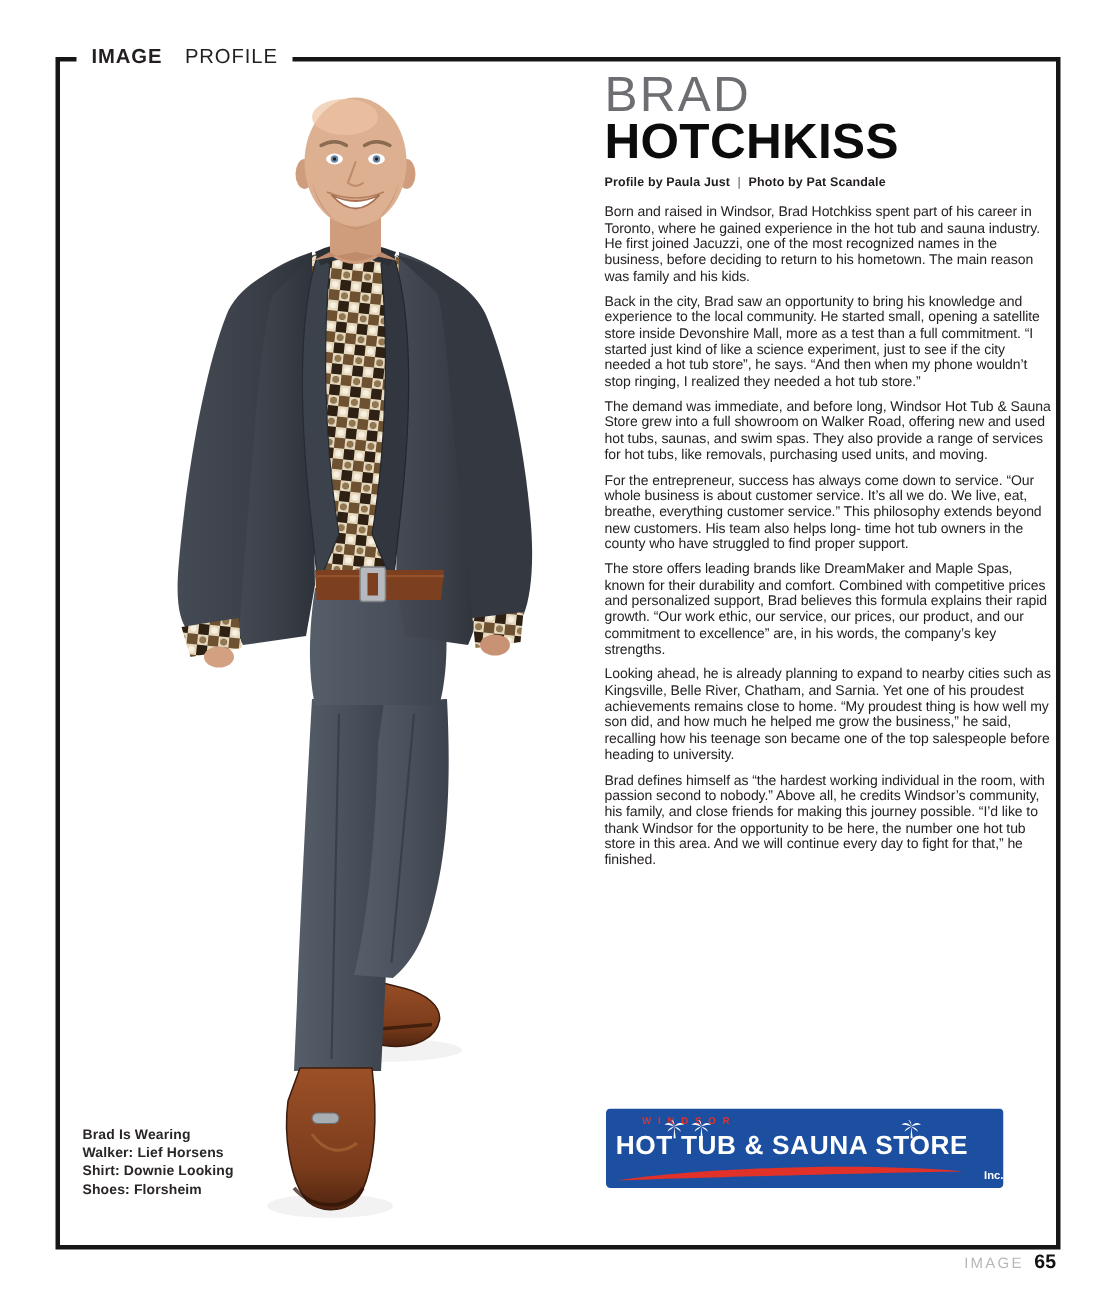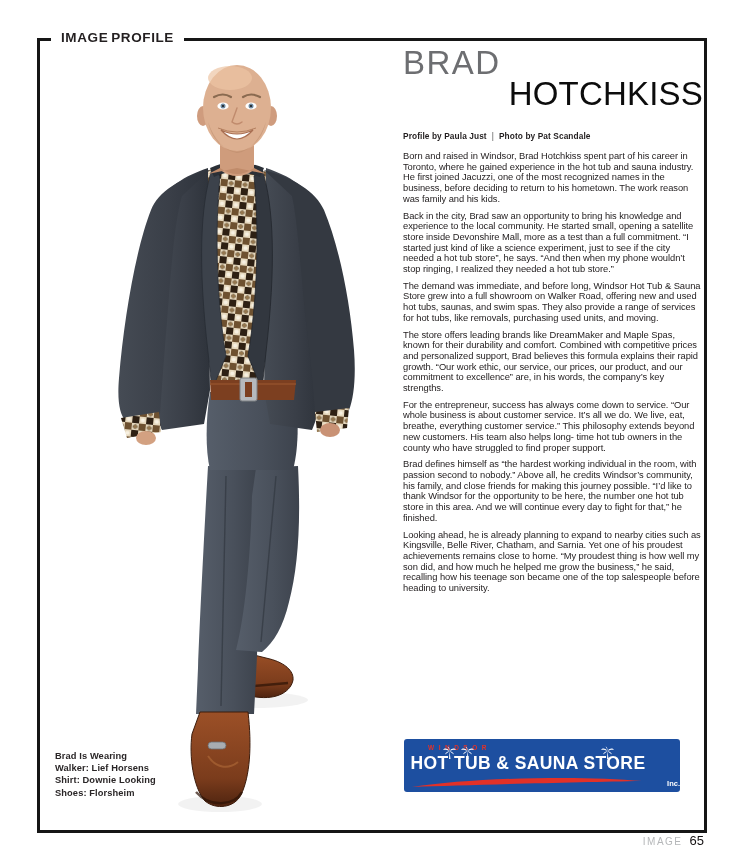--- a/index.html
+++ b/index.html
@@ -9,72 +9,71 @@
   }
   .frame{
     position:absolute;left:37px;top:38px;width:664px;height:789px;
     border:3px solid #161616;
   }
   .header-label{
     position:absolute;left:51px;top:28px;background:#ffffff;
     padding:0 10px;font-size:13.5px;letter-spacing:.6px;line-height:20px;
   }
   .header-label .b{font-weight:700;}
-  .header-label .r{font-weight:700;margin-left:3px;}
+  .header-label .r{font-weight:400;margin-left:15px;}
 
   
   .photo{position:absolute;left:58px;top:56px;width:348px;height:762px;}
   .caption{
     position:absolute;left:55px;top:750px;font-size:9.3px;font-weight:700;
     line-height:12.2px;color:#2a2627;letter-spacing:.1px;
   }
 
   
   .article{position:absolute;left:403px;top:48px;width:300px;}
   .title1{
     font-size:33px;font-weight:300;color:#6d6e71;letter-spacing:1.5px;
     line-height:30px;
   }
   .title2{
-    font-size:33px;font-weight:400;color:#0c0c0c;letter-spacing:.2px;
+    font-size:33px;font-weight:700;color:#0c0c0c;letter-spacing:.2px;
     line-height:31px;
-    text-align:right;
-  }
-  .byline{font-size:8.3px;font-weight:700;color:#221e1f;margin-top:22px;letter-spacing:.1px;}
+  }
+  .byline{font-size:8.3px;font-weight:700;color:#221e1f;margin-top:7px;letter-spacing:.1px;}
   .byline .sep{margin:0 5px;font-weight:400;color:#555;}
   .body-text{margin-top:10px;}
   .body-text p{
     margin:0 0 6px 0;font-size:9.35px;line-height:10.7px;
     letter-spacing:-.05px;color:#262223;
   }
   .website{font-size:9.35px;line-height:10.7px;font-weight:700;color:#141112;}
 
   
   .logo{
-    position:absolute;left:404px;top:739px;width:240px;height:53px;
-    border-radius:3px;overflow:hidden;padding-left:36px;
+    position:absolute;left:404px;top:739px;width:265px;height:53px;
+    border-radius:3px;overflow:hidden;
   }
   .logo-bg{position:absolute;inset:0;}
   .logo-windsor{
     position:absolute;left:24px;top:5px;font-size:6.5px;font-weight:700;
     letter-spacing:4.5px;
   }
   .logo-main{
     position:absolute;left:4px;top:14px;width:240px;text-align:center;
     font-size:17.5px;font-weight:700;letter-spacing:.4px;color:#ffffff;
     white-space:nowrap;
   }
   .palm{position:absolute;top:7px;width:15px;height:13px;}
   .logo-swoosh{position:absolute;left:6px;top:36px;width:236px;height:14px;}
   .logo-inc{position:absolute;right:0;top:40px;font-size:7.5px;font-weight:700;color:#ffffff;}
 
   
   .footer{position:absolute;right:34px;top:833px;display:flex;align-items:baseline;}
   .footer .mag{font-size:10px;letter-spacing:1.5px;color:#b5b7b9;font-weight:400;}
-  .footer .num{font-size:13px;font-weight:400;color:#141112;margin-left:7px;}
+  .footer .num{font-size:13px;font-weight:700;color:#141112;margin-left:7px;}
 </style>
 </head>
 <body>
 
 <div class="frame"></div>
 
 <div class="header-label">
   <span class="b">IMAGE</span><span class="r">PROFILE</span>
 </div>
 
@@ -180,27 +179,27 @@
   <div>Shoes: Florsheim</div>
 </div>
 
 <div class="article">
   <div class="title1">BRAD</div>
   <div class="title2">HOTCHKISS</div>
   <div class="byline">
     <span>Profile by Paula Just</span><span class="sep">|</span><span>Photo by Pat Scandale</span>
   </div>
   <div class="body-text">
-    <p>Born and raised in Windsor, Brad Hotchkiss spent part of his career in Toronto, where he gained experience in the hot tub and sauna industry. He first joined Jacuzzi, one of the most recognized names in the business, before deciding to return to his hometown. The work reason was family and his kids.</p>
+    <p>Born and raised in Windsor, Brad Hotchkiss spent part of his career in Toronto, where he gained experience in the hot tub and sauna industry. He first joined Jacuzzi, one of the most recognized names in the business, before deciding to return to his hometown. The main reason was family and his kids.</p>
     <p>Back in the city, Brad saw an opportunity to bring his knowledge and experience to the local community. He started small, opening a satellite store inside Devonshire Mall, more as a test than a full commitment. “I started just kind of like a science experiment, just to see if the city needed a hot tub store”, he says. “And then when my phone wouldn’t stop ringing, I realized they needed a hot tub store.”</p>
     <p>The demand was immediate, and before long, Windsor Hot Tub &amp; Sauna Store grew into a full showroom on Walker Road, offering new and used hot tubs, saunas, and swim spas. They also provide a range of services for hot tubs, like removals, purchasing used units, and moving.</p>
+    <p>For the entrepreneur, success has always come down to service. “Our whole business is about customer service. It’s all we do. We live, eat, breathe, everything customer service.” This philosophy extends beyond new customers. His team also helps long- time hot tub owners in the county who have struggled to find proper support.</p>
     <p>The store offers leading brands like DreamMaker and Maple Spas, known for their durability and comfort. Combined with competitive prices and personalized support, Brad believes this formula explains their rapid growth. “Our work ethic, our service, our prices, our product, and our commitment to excellence” are, in his words, the company’s key strengths.</p>
-    <p>For the entrepreneur, success has always come down to service. “Our whole business is about customer service. It’s all we do. We live, eat, breathe, everything customer service.” This philosophy extends beyond new customers. His team also helps long- time hot tub owners in the county who have struggled to find proper support.</p>
+    <p>Looking ahead, he is already planning to expand to nearby cities such as Kingsville, Belle River, Chatham, and Sarnia. Yet one of his proudest achievements remains close to home. “My proudest thing is how well my son did, and how much he helped me grow the business,” he said, recalling how his teenage son became one of the top salespeople before heading to university.</p>
     <p>Brad defines himself as “the hardest working individual in the room, with passion second to nobody.” Above all, he credits Windsor’s community, his family, and close friends for making this journey possible. “I’d like to thank Windsor for the opportunity to be here, the number one hot tub store in this area. And we will continue every day to fight for that,” he finished.</p>
-    <p>Looking ahead, he is already planning to expand to nearby cities such as Kingsville, Belle River, Chatham, and Sarnia. Yet one of his proudest achievements remains close to home. “My proudest thing is how well my son did, and how much he helped me grow the business,” he said, recalling how his teenage son became one of the top salespeople before heading to university.</p>
   </div>
 </div>
 
 <div class="logo">
   <div class="logo-bg" style="background:#1d4fa0;"></div>
   <div class="logo-windsor" style="color:#e23128;">WINDSOR</div>
   <div class="logo-main">HOT TUB &amp; SAUNA STORE</div>
   <svg class="palm" style="left:38px" viewBox="0 0 15 13">
     <path d="M7.5 5 L7 13 L8.5 13 Z" fill="#fff"></path>
     <path d="M7.5 5 C5 2 2.5 2 1 4 C4 3.5 6 4.5 7.5 5 C5.5 5.5 3.5 6.5 3 8.5 C5 6.8 6.8 6 7.5 5 C8.2 6 10 6.8 12 8.5 C11.5 6.5 9.5 5.5 7.5 5 C9 4.5 11 3.5 14 4 C12.5 2 10 2 7.5 5 C7.8 2.5 7 1 5.5 0.5 C6.8 2 7.3 3.5 7.5 5 Z" fill="#fff"></path>

